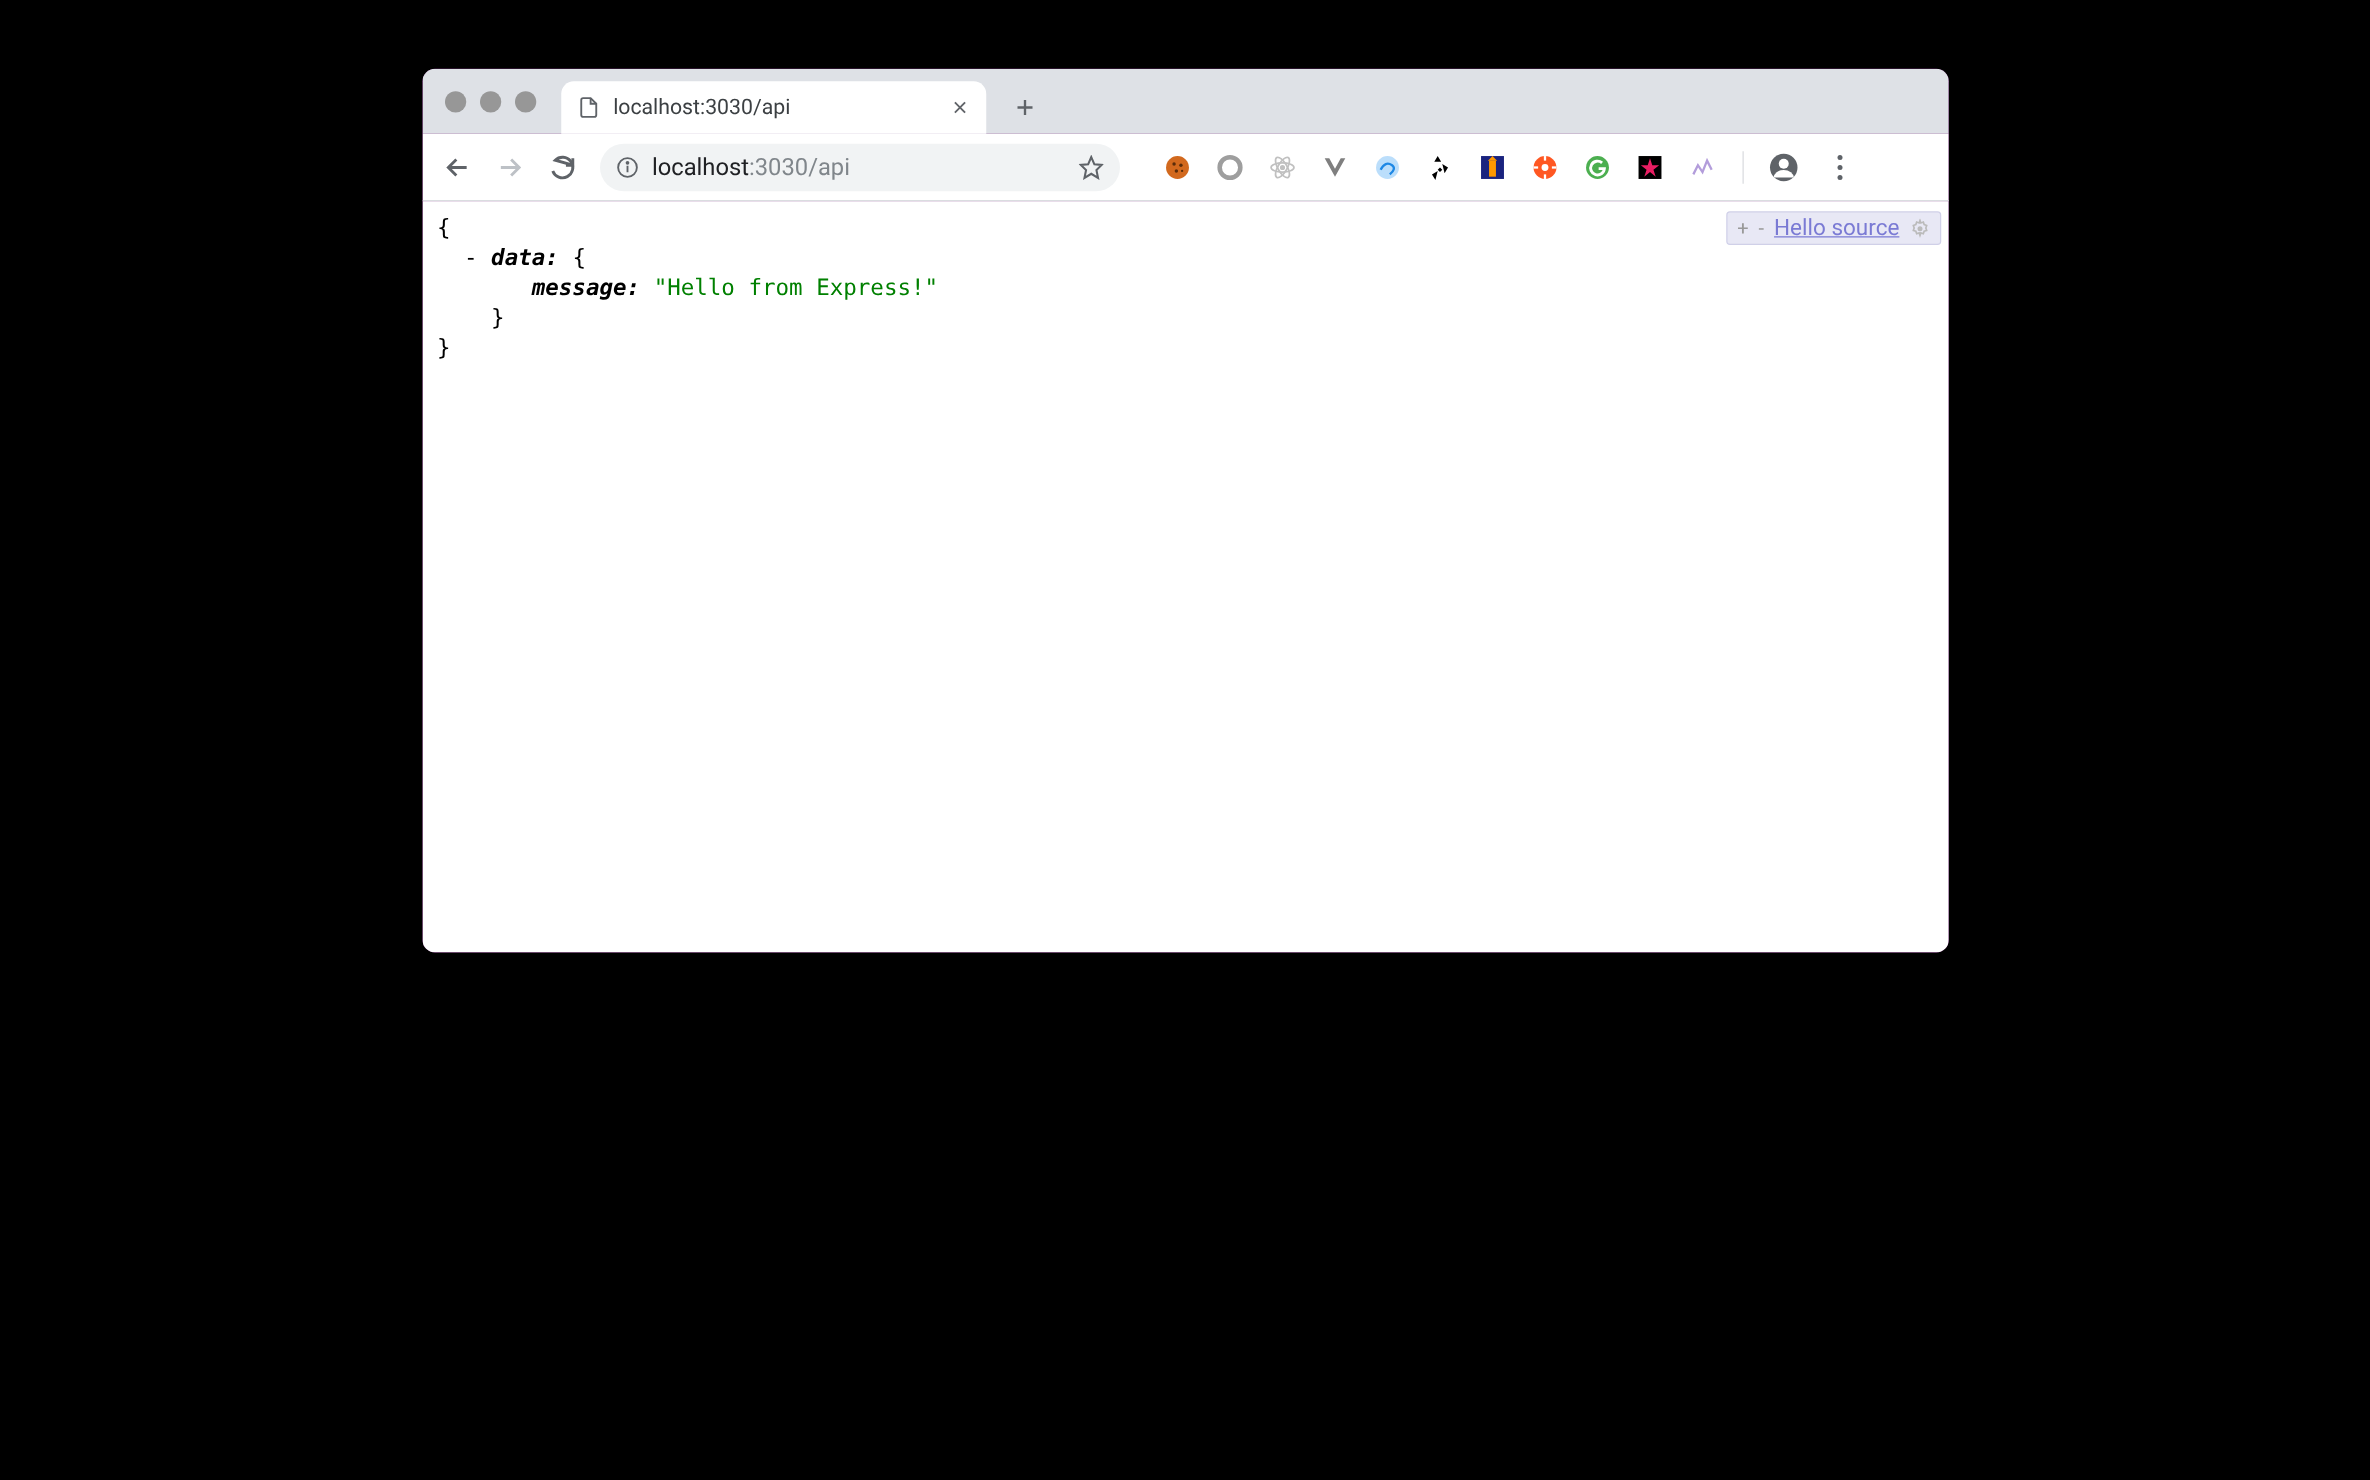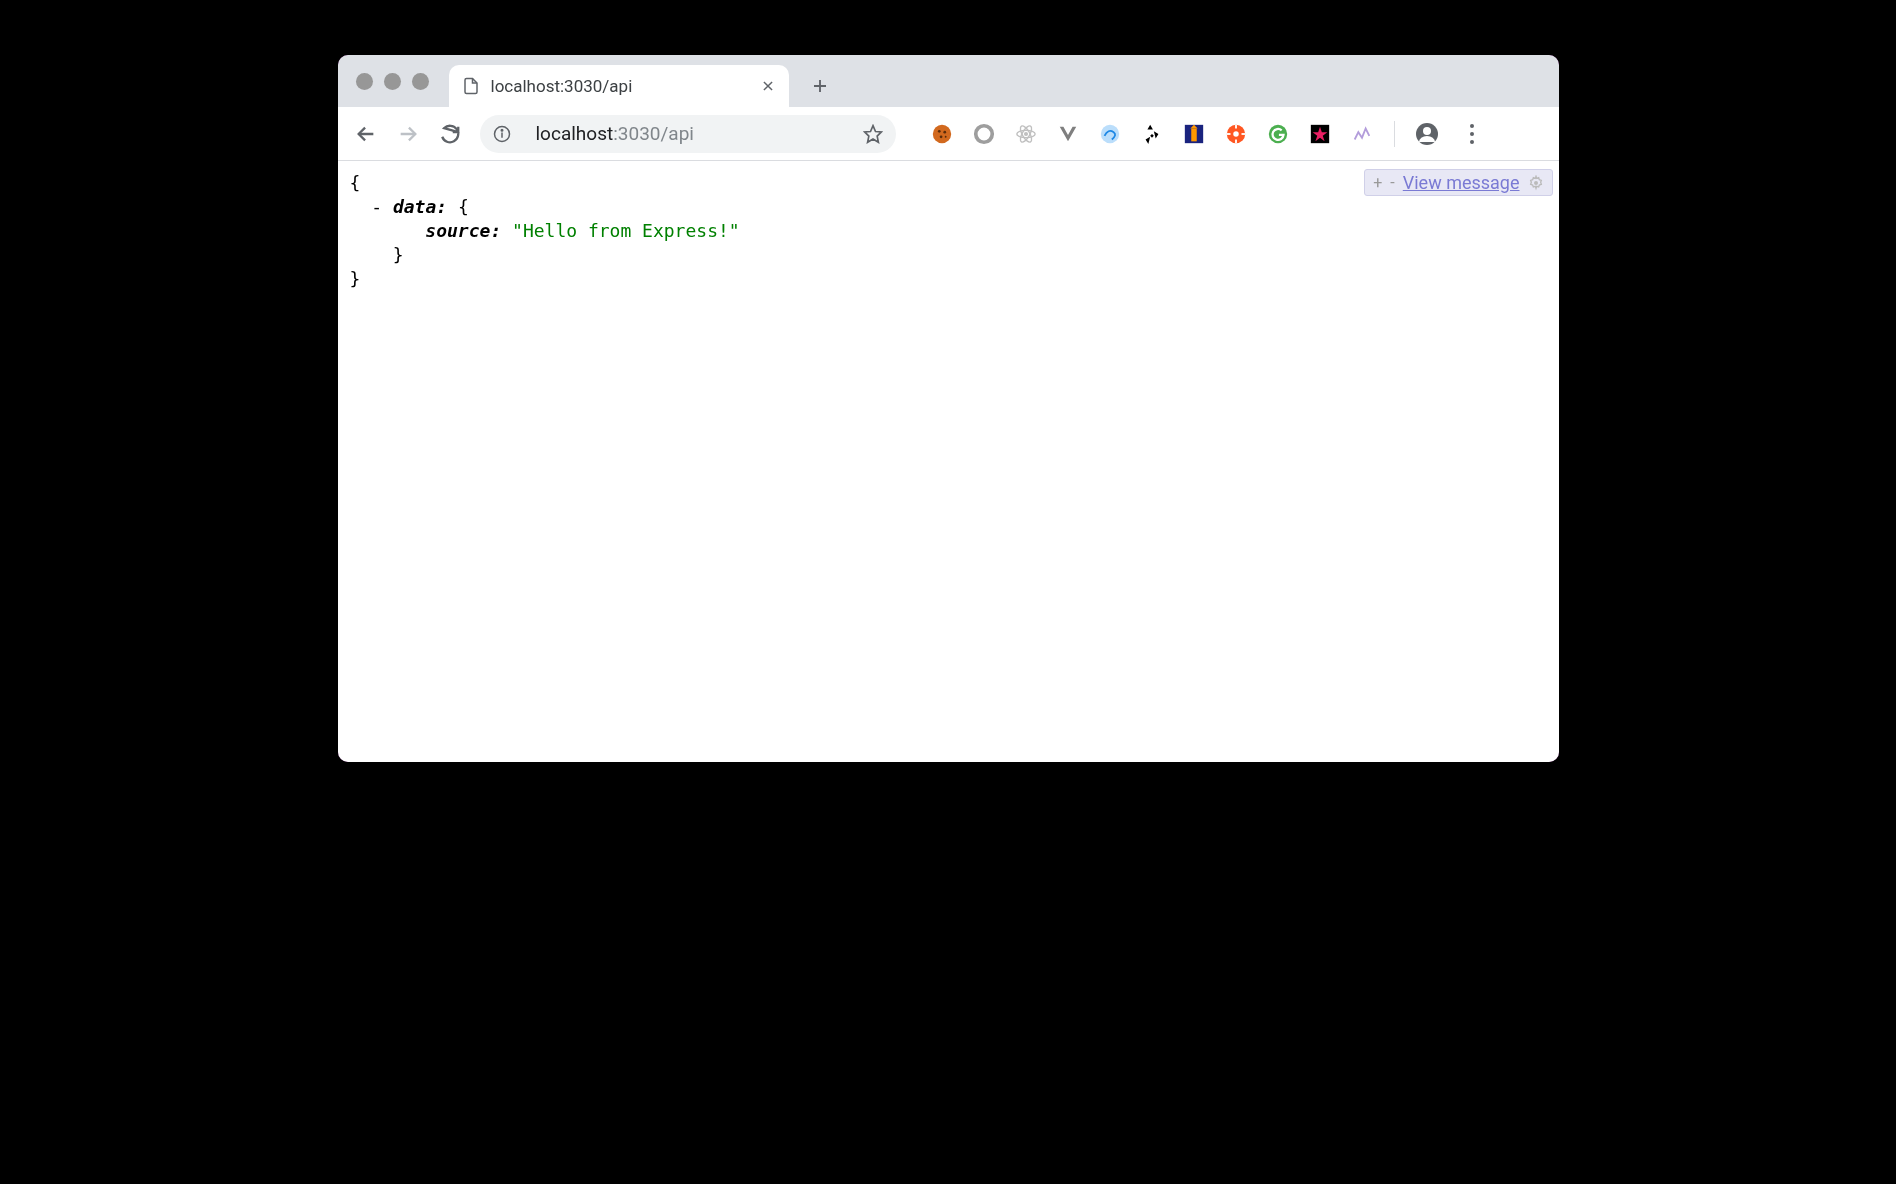--- a/index.html
+++ b/index.html
@@ -128,21 +128,21 @@
     gap: 10px;
     margin: 0 6px;
   }
   .omnibox .info-icon { width:20px; height:20px; color:#5f6368; display:flex;align-items:center;justify-content:center;}
   .url-text {
     flex: 1;
     font-size: 19px;
     color: #80868b;
     white-space: nowrap;
   }
-  .url-text .dark { color: #202124; margin-left: 14px; }
+  .url-text .dark { color: #202124; }
   .star-icon { width:22px;height:22px;color:#5f6368;display:flex;align-items:center;justify-content:center;cursor:pointer;}
 
   .extensions {
     display:flex;
     align-items:center;
     gap: 18px;
     margin-left: 22px;
     margin-right: 8px;
   }
   .ext { width: 24px; height: 24px; display:flex;align-items:center;justify-content:center; cursor:pointer;}
@@ -345,31 +345,31 @@
           <span></span>
           <span></span>
       </div>
     </div>
   </div>
 
   <div class="content">
     <div class="source-bar">
       <span class="plus">+</span>
       <span class="minus">-</span>
-      <a>View message</a>
+      <a>Hello source</a>
       <span class="gear">
         <svg width="16" height="16" viewBox="0 0 24 24" fill="#bbb">
             <circle cx="12" cy="12" r="3"></circle>
             <path d="M12 2l1 3 3-1 1 3 3 1-1 3 1 3-3 1-1 3-3-1-1 3-1-3-3 1-1-3-3-1 1-3-1-3 3-1 1-3 3 1z" fill="none" stroke="#bbb" stroke-width="2"></path>
           </svg>
       </span>
     </div>
 
     <div class="json-view">
       <div class="json-line"><span>{</span></div>
       <div class="json-line">  <span class="collapser">-</span> <span class="key">data:</span> <span>{</span></div>
-      <div class="json-line">       <span class="key">source:</span> <span class="string">"Hello from Express!"</span></div>
+      <div class="json-line">       <span class="key">message:</span> <span class="string">"Hello from Express!"</span></div>
       <div class="json-line">    <span>}</span></div>
       <div class="json-line"><span>}</span></div>
     </div>
   </div>
 
 </div>
 
 </body></html>

